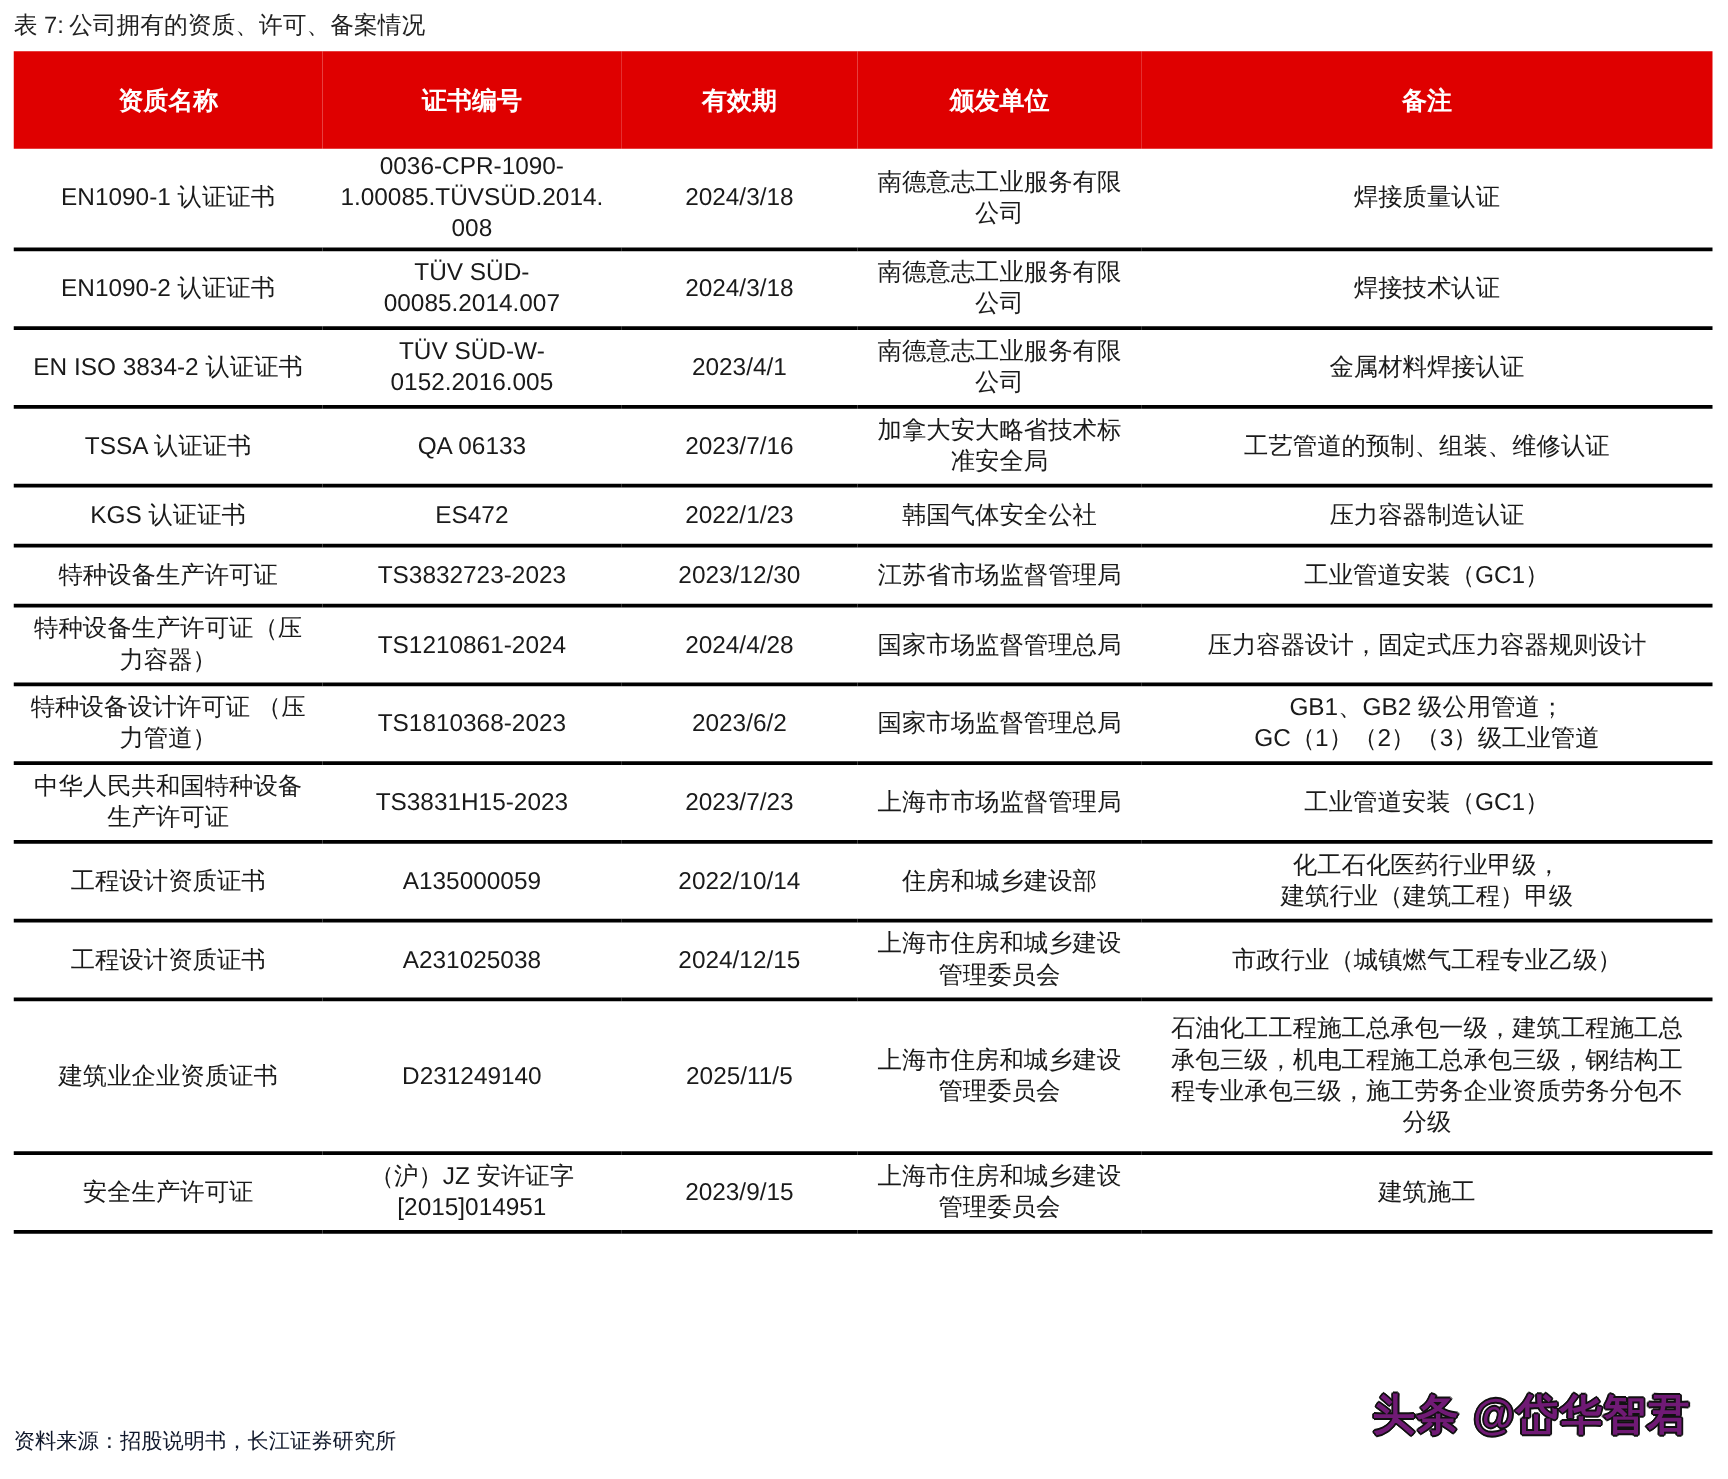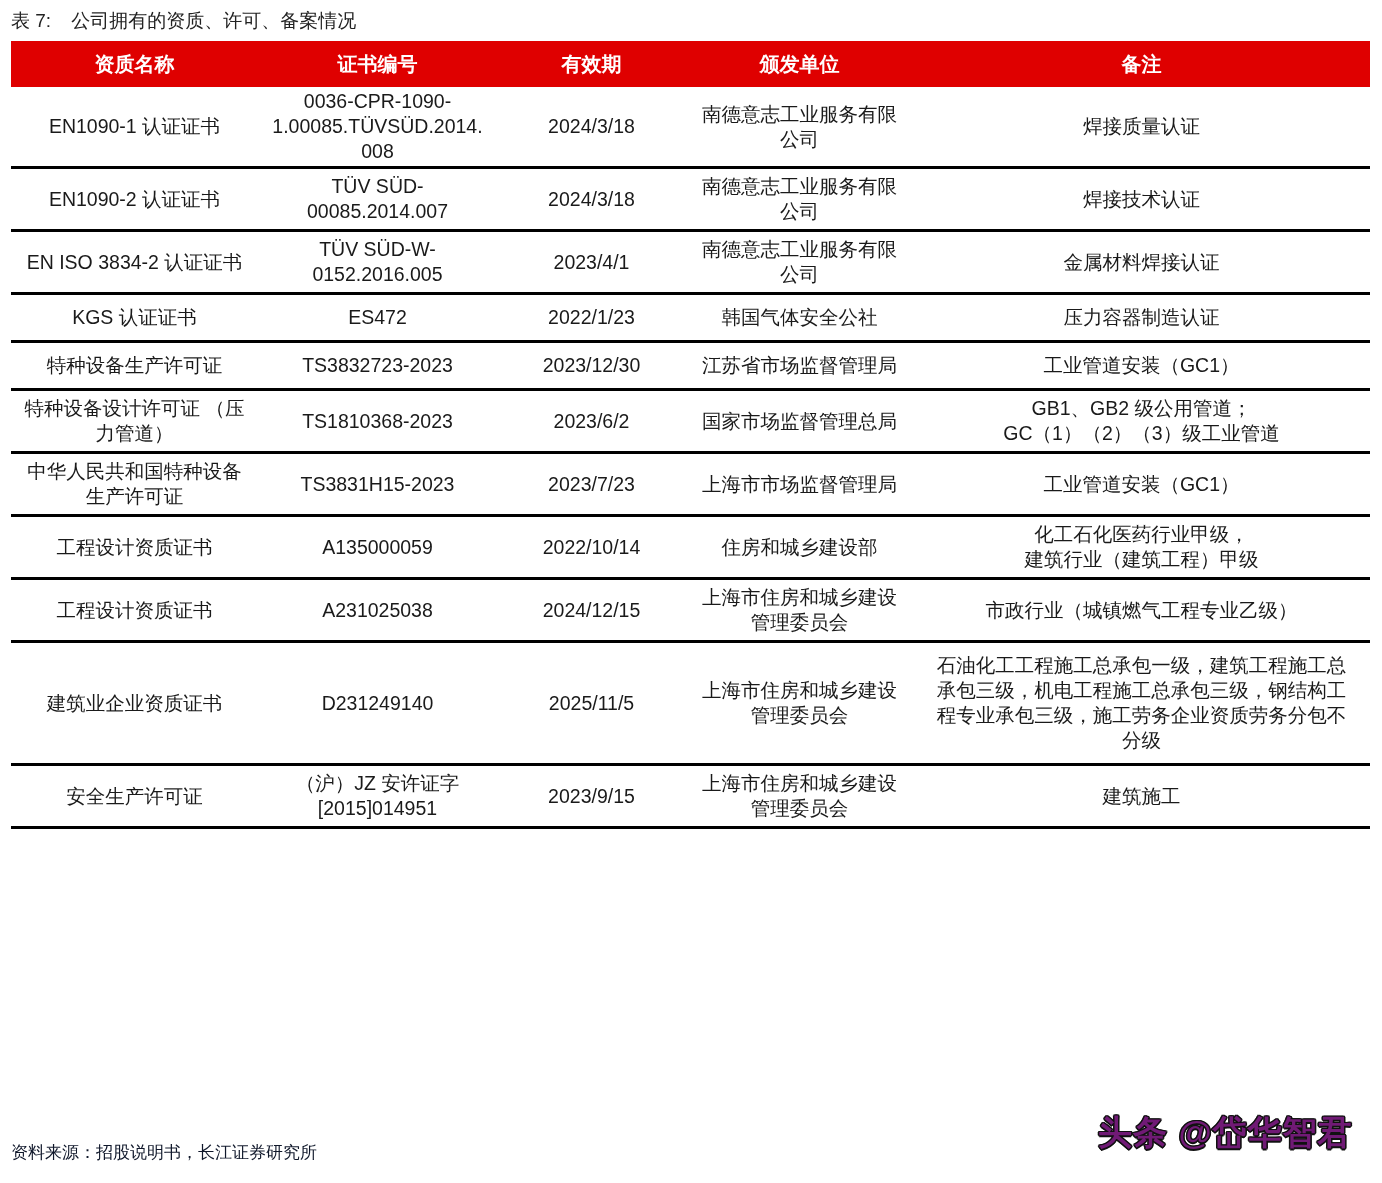--- a/index.html
+++ b/index.html
@@ -1,24 +1,24 @@
 <!DOCTYPE html>
 <html><head>
 <meta charset="utf-8">
 <style>
   html, body { margin:0; padding:0; background:#ffffff; }
   body { width:1382px; height:1183px; position:relative; overflow:hidden;
          font-family:"Liberation Sans","DejaVu Sans",sans-serif; color:#1a1a1a; }
   .caption { position:absolute; left:11px; top:8px; font-size:19px; line-height:26px; color:#222; }
-  .caption .num { margin-right:20px; }
+  .caption .num { margin-right:4px; }
   table.q { position:absolute; left:11px; top:41px; width:1359px; border-collapse:collapse; table-layout:fixed; }
   table.q col.c1 { width:247px; } table.q col.c2 { width:239px; } table.q col.c3 { width:189px; }
   table.q col.c4 { width:227px; } table.q col.c5 { width:457px; }
   table.q th { background:#df0000; color:#ffffff; font-weight:bold; font-size:20px; height:46px;
-               text-align:center; vertical-align:middle; padding:0; }
+               text-align:center; vertical-align:middle; padding:16px; }
   table.q td { font-size:19.5px; line-height:25px; text-align:center; vertical-align:middle;
                padding:2px 4px; border-bottom:3px solid #000; color:#1a1a1a; word-break:break-all; }
   table.q tr.r-h46 td { height:41px; }
   table.q tr.r-h75 td { height:70px; }
   table.q tr.r-h61 td { height:56px; }
   table.q tr.r-h121 td { height:116px; }
   .pre { white-space:pre-line; }
   .source { position:absolute; left:11px; top:1140px; font-size:17px; line-height:26px; color:#0f172a;font-family:Liberation Serif, serif; }
   .watermark { position:absolute; left:1098px; top:1110px; font-size:34px; line-height:44px;
                color:#701a75; font-weight:bold; letter-spacing:1px;
@@ -71,33 +71,49 @@
     </tr>
     <tr class="r-h61">
       <td class="pre">EN ISO 3834-2 认证证书</td>
       <td class="pre">TÜV SÜD-W-
 0152.2016.005</td>
       <td class="pre">2023/4/1</td>
       <td class="pre">南德意志工业服务有限
 公司</td>
       <td class="pre">金属材料焊接认证</td>
     </tr>
+    <tr class="r-h61">
+      <td class="pre">TSSA 认证证书</td>
+      <td class="pre">QA 06133</td>
+      <td class="pre">2023/7/16</td>
+      <td class="pre">加拿大安大略省技术标
+准安全局</td>
+      <td class="pre">工艺管道的预制、组装、维修认证</td>
+    </tr>
     <tr class="r-h46">
       <td class="pre">KGS 认证证书</td>
       <td class="pre">ES472</td>
       <td class="pre">2022/1/23</td>
       <td class="pre">韩国气体安全公社</td>
       <td class="pre">压力容器制造认证</td>
     </tr>
     <tr class="r-h46">
       <td class="pre">特种设备生产许可证</td>
       <td class="pre">TS3832723-2023</td>
       <td class="pre">2023/12/30</td>
       <td class="pre">江苏省市场监督管理局</td>
       <td class="pre">工业管道安装（GC1）</td>
+    </tr>
+    <tr class="r-h61">
+      <td class="pre">特种设备生产许可证（压
+力容器）</td>
+      <td class="pre">TS1210861-2024</td>
+      <td class="pre">2024/4/28</td>
+      <td class="pre">国家市场监督管理总局</td>
+      <td class="pre">压力容器设计，固定式压力容器规则设计</td>
     </tr>
     <tr class="r-h61">
       <td class="pre">特种设备设计许可证 （压
 力管道）</td>
       <td class="pre">TS1810368-2023</td>
       <td class="pre">2023/6/2</td>
       <td class="pre">国家市场监督管理总局</td>
       <td class="pre">GB1、GB2 级公用管道；
 GC（1）（2）（3）级工业管道</td>
     </tr>

